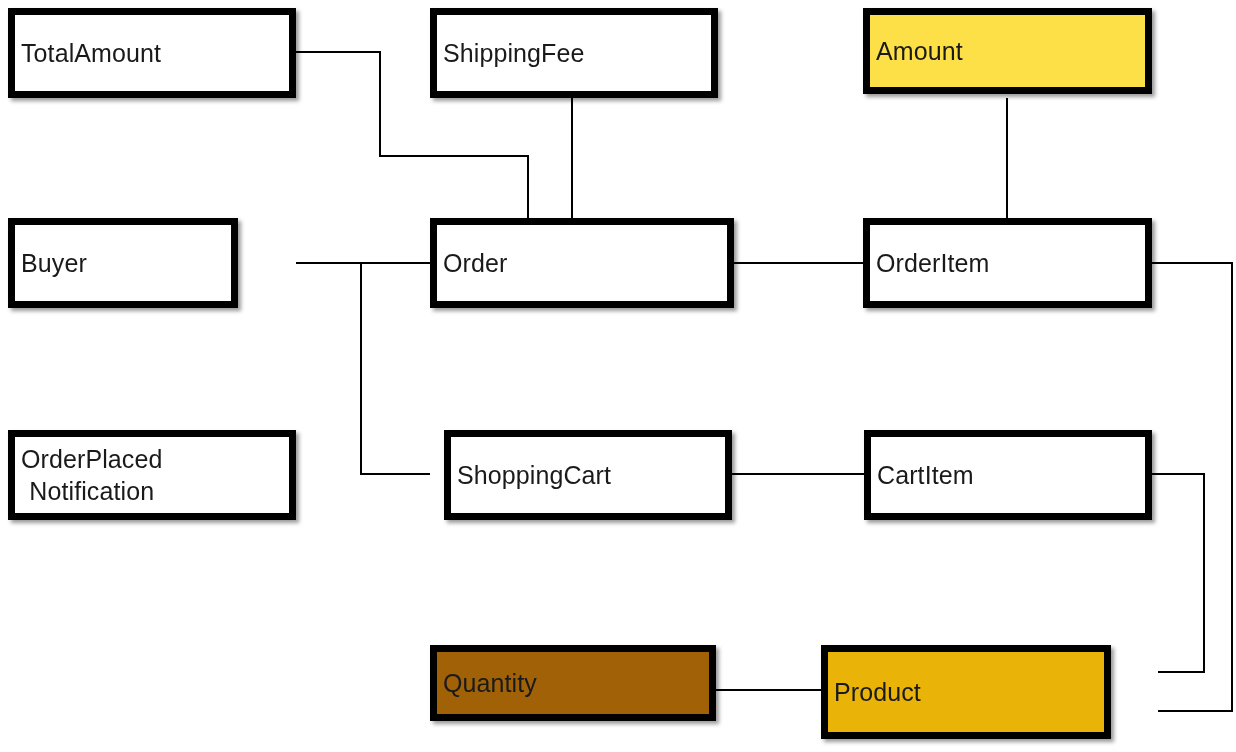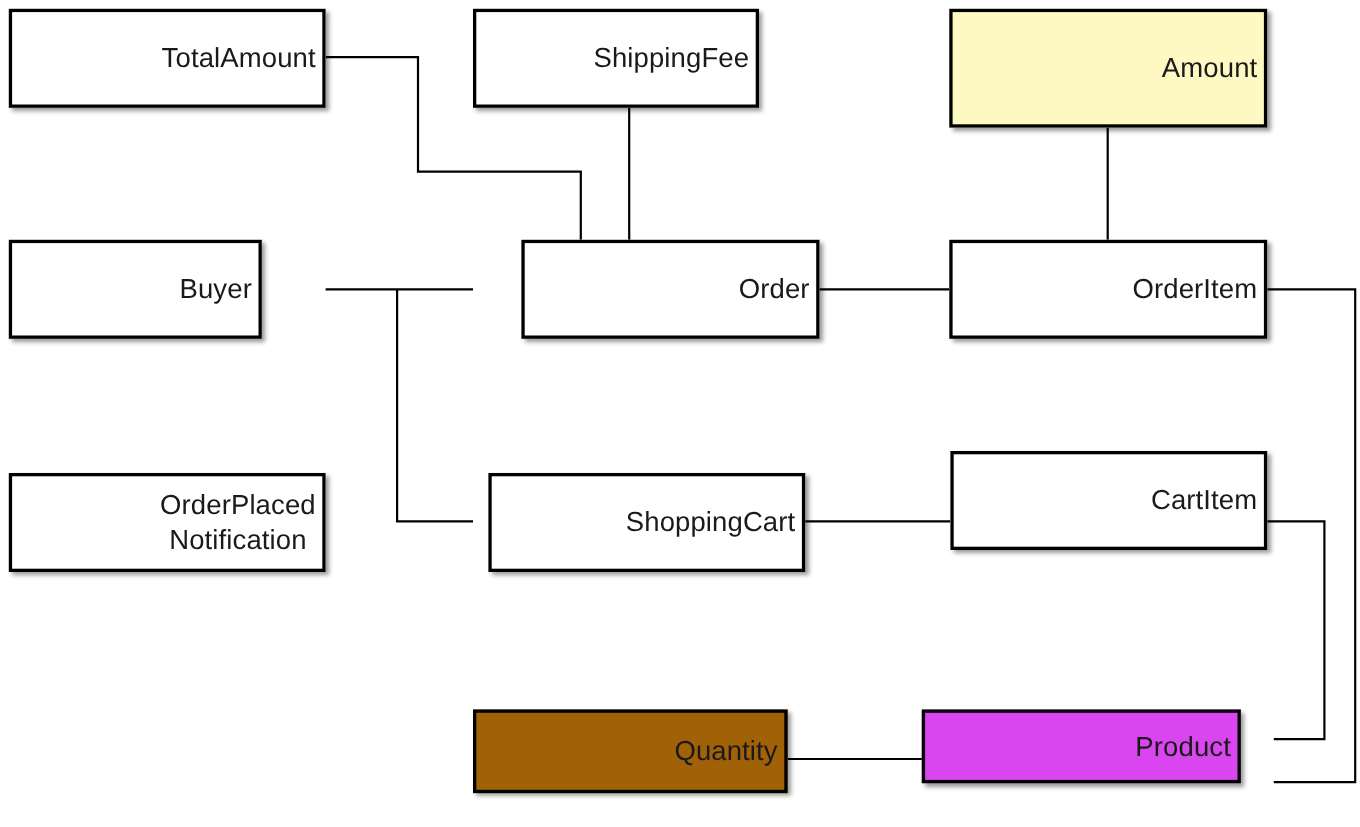--- a/index.html
+++ b/index.html
@@ -31,25 +31,25 @@
     fill: none;
     stroke: #000000;
     stroke-width: 2;
     stroke-linecap: butt;
     stroke-linejoin: miter;
   }
   .entity-node {
     position: absolute;
     box-sizing: border-box;
     background: #ffffff;
-    border: 3px solid #f97316;
+    border: 7px solid #f97316;
     box-shadow: 3px 3px 4px rgba(0,0,0,0.40);
     display: flex;
     align-items: center;
-    justify-content: flex-end;
+    justify-content: flex-start;
     z-index: 2;
   }
   .entity-label {
     font-family: "Liberation Sans", "DejaVu Sans", sans-serif;
     font-size: 25px;
     font-weight: 400;
     color: #1a1a1a;
     line-height: 1.28;
     text-align: center;
     white-space: pre-line;
@@ -72,46 +72,46 @@
       <path class="edge-path" d="M 1152 263 L 1232 263 L 1232 711 L 1158 711" stroke="#000000"></path>
       <path class="edge-path" d="M 718 474 L 864 474" stroke="#000000"></path>
       <path class="edge-path" d="M 1152 474 L 1204 474 L 1204 672 L 1158 672" stroke="#000000"></path>
       <path class="edge-path" d="M 716 690 L 868 690" stroke="#000000"></path>
     </svg>
 
   <div id="node-layer">
       <div class="entity-node" style="left: 8px; top: 8px; width: 288px; height: 90px; background: rgb(255, 255, 255); border-color: rgb(0, 0, 0);">
         <span class="entity-label" style="color: rgb(26, 26, 26);">TotalAmount</span>
       </div>
-      <div class="entity-node" style="left: 430px; top: 8px; width: 260px; height: 90px; background: rgb(255, 255, 255); border-color: rgb(0, 0, 0);">
+      <div class="entity-node" style="left: 430px; top: 8px; width: 288px; height: 90px; background: rgb(255, 255, 255); border-color: rgb(0, 0, 0);">
         <span class="entity-label" style="color: rgb(26, 26, 26);">ShippingFee</span>
       </div>
-      <div class="entity-node" style="left: 863px; top: 8px; width: 289px; height: 108px; background: #fef9c3; border-color: rgb(0, 0, 0);">
+      <div class="entity-node" style="left: 863px; top: 8px; width: 289px; height: 86px; background: #fde047; border-color: rgb(0, 0, 0);">
         <span class="entity-label" style="color: rgb(26, 26, 26);">Amount</span>
       </div>
       <div class="entity-node" style="left: 8px; top: 218px; width: 230px; height: 90px; background: rgb(255, 255, 255); border-color: rgb(0, 0, 0);">
         <span class="entity-label" style="color: rgb(26, 26, 26);">Buyer</span>
       </div>
-      <div class="entity-node" style="left: 430px; top: 218px; width: 271px; height: 90px; background: rgb(255, 255, 255); border-color: rgb(0, 0, 0); margin-left: 44px;">
+      <div class="entity-node" style="left: 430px; top: 218px; width: 304px; height: 90px; background: rgb(255, 255, 255); border-color: rgb(0, 0, 0);">
         <span class="entity-label" style="color: rgb(26, 26, 26);">Order</span>
       </div>
       <div class="entity-node" style="left: 863px; top: 218px; width: 289px; height: 90px; background: rgb(255, 255, 255); border-color: rgb(0, 0, 0);">
         <span class="entity-label" style="color: rgb(26, 26, 26);">OrderItem</span>
       </div>
       <div class="entity-node" style="left: 8px; top: 430px; width: 288px; height: 90px; background: rgb(255, 255, 255); border-color: rgb(0, 0, 0);">
         <span class="entity-label" style="color: rgb(26, 26, 26);">OrderPlaced
 Notification</span>
       </div>
       <div class="entity-node" style="left: 430px; top: 430px; width: 288px; height: 90px; background: rgb(255, 255, 255); border-color: rgb(0, 0, 0); margin-left: 14px;">
         <span class="entity-label" style="color: rgb(26, 26, 26);">ShoppingCart</span>
       </div>
-      <div class="entity-node" style="left: 864px; top: 410px; width: 288px; height: 90px; background: rgb(255, 255, 255); border-color: rgb(0, 0, 0); padding-left: 15px;">
+      <div class="entity-node" style="left: 864px; top: 430px; width: 288px; height: 90px; background: rgb(255, 255, 255); border-color: rgb(0, 0, 0);">
         <span class="entity-label" style="color: rgb(26, 26, 26);">CartItem</span>
       </div>
       <div class="entity-node" style="left: 430px; top: 645px; width: 286px; height: 76px; background: #a16207; border-color: rgb(0, 0, 0);">
         <span class="entity-label" style="color: rgb(26, 26, 26);">Quantity</span>
       </div>
-      <div class="entity-node" style="left: 838px; top: 645px; width: 290px; height: 67px; background: #d946ef; border-color: rgb(0, 0, 0);">
+      <div class="entity-node" style="left: 821px; top: 645px; width: 290px; height: 94px; background: #eab308; border-color: rgb(0, 0, 0);">
         <span class="entity-label" style="color: rgb(26, 26, 26);">Product</span>
       </div>
     </div>
 
 </div>
 
 </body></html>

